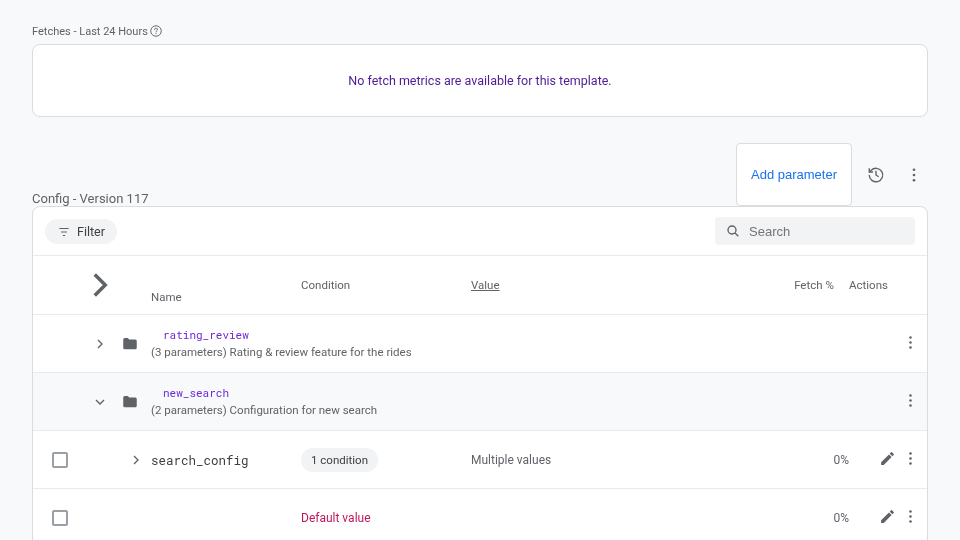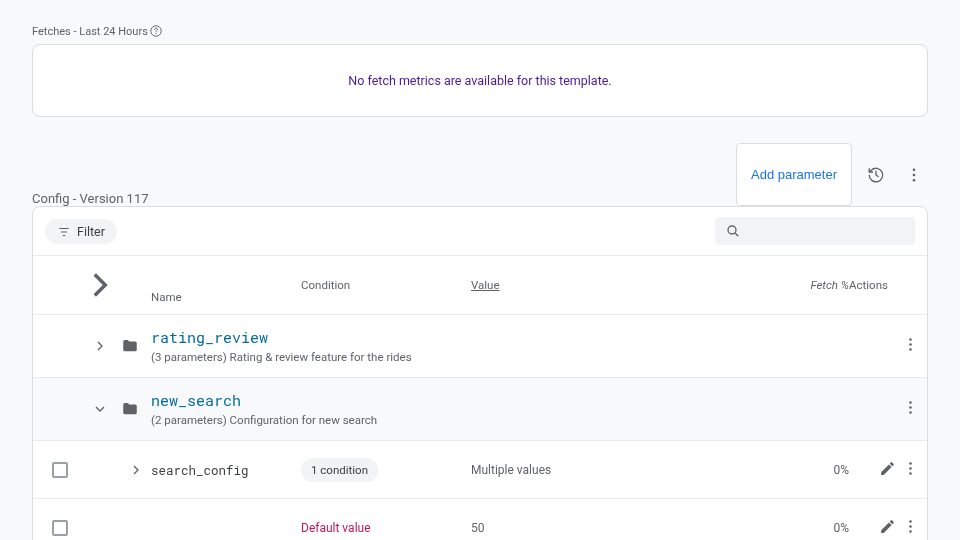--- a/index.html
+++ b/index.html
@@ -19,33 +19,33 @@
   .filter-chip { display: flex; align-items: flex-end; gap: 6px; background: #f1f3f4; color: #3c4043; font-size: 12.5px; padding: 5px 12px; border-radius: 14px; cursor: pointer; }
   .filter-chip svg { width: 14px; height: 14px; }
   .spacer { flex: 1; }
   .search-box { display: flex; align-items: center; background: #f1f3f4; border-radius: 4px; padding: 6px 10px; width: 200px; gap: 8px; }
   .search-box svg { width: 16px; height: 16px; color: #5f6368; flex-shrink: 0; }
   .search-box input { border: none; outline: none; background: transparent; font-size: 13px; color: #3c4043; width: 100%; }
   .columns { display: grid; grid-template-columns: 38px 42px 30px 150px 170px 200px 1fr 70px 70px; align-items: center; padding: 8px 8px; border-top: 1px solid #e8eaed; border-bottom: 1px solid #e8eaed; font-size: 11.5px; color: #5f6368; background: #fff; }
   .columns .col-name { grid-column: 4; margin-top: 24px; }
   .columns .col-cond { grid-column: 5; }
   .columns .col-val { grid-column: 6; text-decoration: underline; }
-  .columns .col-fetch { grid-column: 8; text-align: right; font-style: italic; }
+  .columns .col-fetch { grid-column: 8; text-align: center; }
   .columns .col-actions { grid-column: 9; }
   .columns .chev-head { grid-column: 2; display:flex; justify-content:center; }
   .row { display: grid; grid-template-columns: 38px 42px 30px 150px 170px 200px 1fr 70px 70px; align-items: center; padding: 12px 8px; border-bottom: 1px solid #e8eaed; background: #fff; min-height: 58px; }
   .row.expanded { background: #f8f9fa; }
   .checkbox-cell { display: flex; justify-content: center; }
   .checkbox { width: 16px; height: 16px; border: 2px solid #9aa0a6; border-radius: 2px; }
   .chev { display: flex; justify-content: center; color: #5f6368; }
   .chev svg { width: 16px; height: 16px; }
   .folder-ico { display: flex; align-items: center; color: #5f6368; }
   .folder-ico svg { width: 18px; height: 18px; }
   .group-text { grid-column: 4 / span 4; display: flex; flex-direction: column; gap: 2px; }
-  .group-name { font-size: 15px; color: #0369a1; font-family: "Roboto Mono", monospace; }
+  .group-name { font-size: 11px; color: #6d28d9; font-family: "Roboto Mono", monospace; margin-left: 12px; }
   .group-desc { font-size: 11.5px; color: #5f6368; line-height: 1.4; }
   .param-name { grid-column: 4; font-size: 12.5px; font-family: "Roboto Mono", monospace; color: #3c4043; }
   .cond-cell { grid-column: 5; }
   .cond-chip { display: inline-block; background: #f1f3f4; color: #3c4043; font-size: 11.5px; padding: 5px 10px; border-radius: 12px; }
   .cond-text { font-size: 12px; color: #be185d; }
   .val-cell { grid-column: 6; font-size: 12px; color: #5f6368; }
   .fetch-cell { grid-column: 8; text-align: right; font-size: 12px; color: #5f6368; }
   .actions-cell { grid-column: 9; display: flex; align-items: center; justify-content: flex-end; gap: 6px; }
   .actions-cell svg { width: 17px; height: 17px; color: #5f6368; }
 </style>
@@ -98,20 +98,21 @@
             <line x1="10" y1="18" x2="14" y2="18"></line>
           </svg>
         <span>Filter</span>
       </div>
       <div class="spacer"></div>
       <div class="search-box">
         <svg viewBox="0 0 24 24" fill="none" stroke="#5f6368" stroke-width="2">
             <circle cx="10.5" cy="10.5" r="6"></circle>
             <line x1="20" y1="20" x2="15" y2="15"></line>
           </svg>
+        <input type="text" placeholder="Search" style="">
       </div>
     </div>
 
     <div class="columns">
       <div class="chev-head">
         <svg viewBox="0 0 24 24" fill="none" stroke="#5f6368" stroke-width="2">
             <polyline points="9 6 15 12 9 18"></polyline>
           </svg>
       </div>
       <div class="col-name">Name</div>
@@ -198,21 +199,20 @@
       </div>
     </div>
 
     <div class="row">
       <div class="checkbox-cell">
           <div class="checkbox"></div>
         </div>
       <div></div>
       <div></div>
       <div class="cond-cell"><span class="cond-text">Default value</span></div>
-      <div class="val-cell">50</div>
       <div></div>
       <div class="fetch-cell">0%</div>
       <div class="actions-cell">
         <span><svg viewBox="0 0 24 24" fill="#5f6368">
               <path d="M3 17.25V21h3.75L17.81 9.94l-3.75-3.75L3 17.25zM20.71 7.04a1 1 0 0 0 0-1.41l-2.34-2.34a1 1 0 0 0-1.41 0l-1.83 1.83 3.75 3.75 1.83-1.83z"></path>
             </svg></span>
         <span><svg viewBox="0 0 24 24" fill="#5f6368">
               <circle cx="12" cy="5" r="1.8"></circle>
               <circle cx="12" cy="12" r="1.8"></circle>
               <circle cx="12" cy="19" r="1.8"></circle>

